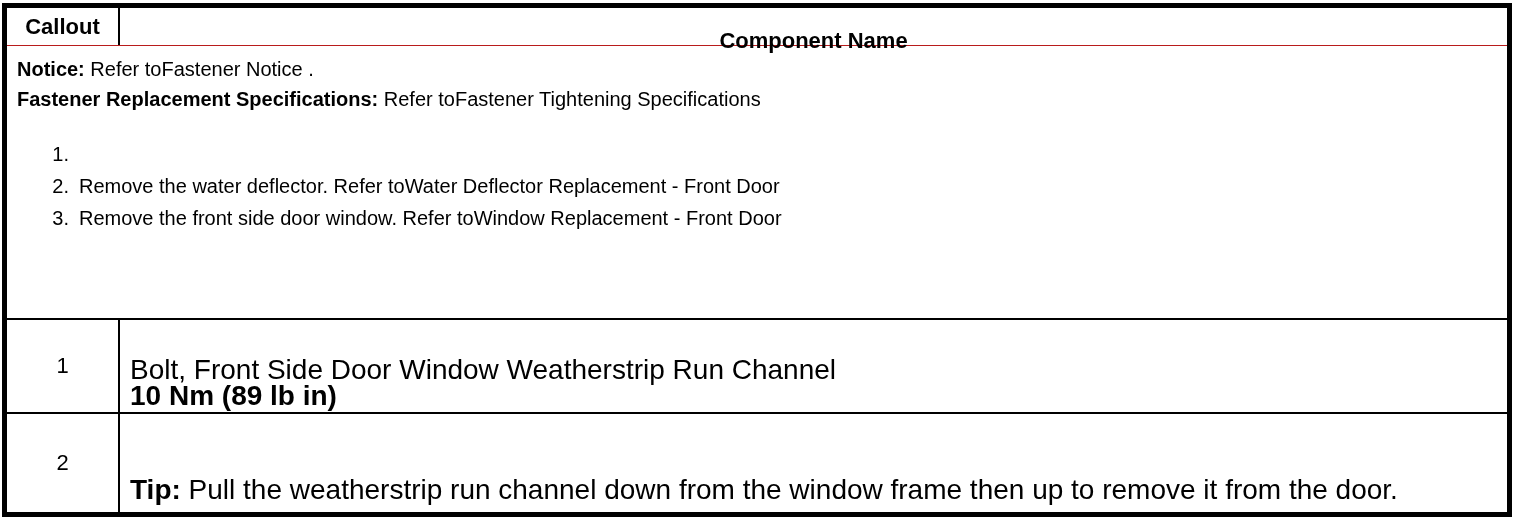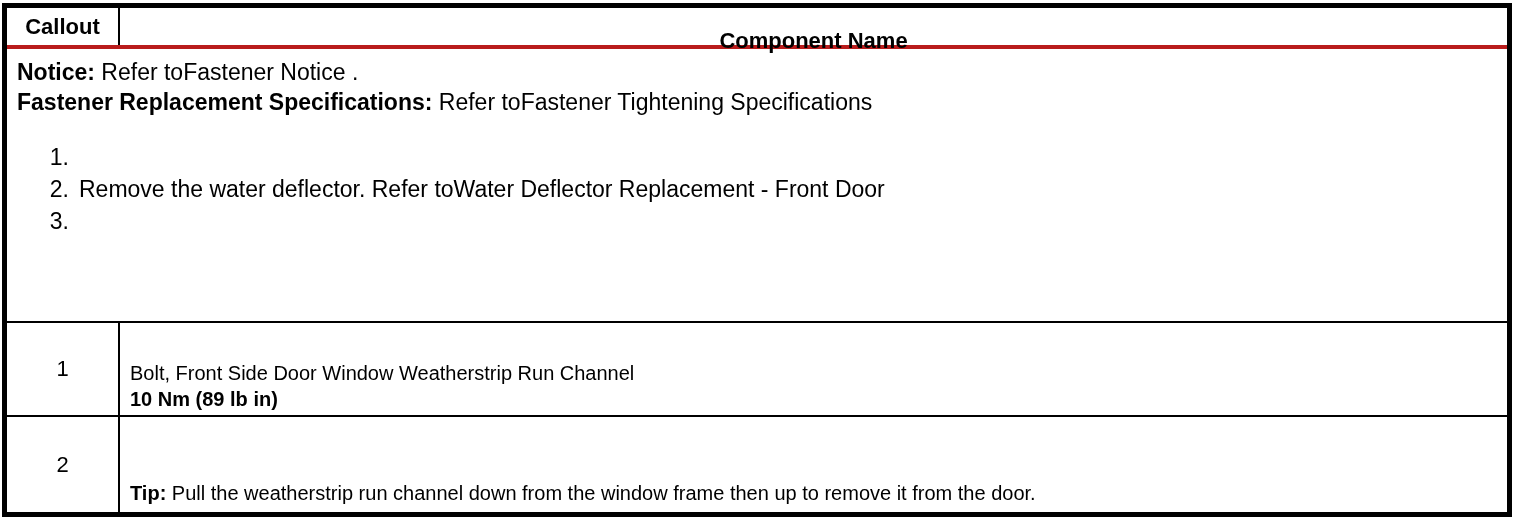--- a/index.html
+++ b/index.html
@@ -11,54 +11,54 @@
   }
   .frame {
     position:absolute; left:2px; top:3px;
     width:1510px; height:514px;
     border:5px solid #000;
     box-sizing:border-box;
     display:flex; flex-direction:column;
     background:#fff;
   }
   
-  .header-row { display:flex; height:37px; border-bottom:4px solid #b91c1c; flex:none; }
+  .header-row { display:flex; height:37px; border-bottom:1px solid #b91c1c; flex:none; }
   .callout-col {
     width:113px; flex:none; border-right:2px solid #000;
     display:flex; align-items:center; justify-content:center;
     box-sizing:border-box;
   }
   .name-col { flex:1; display:flex;margin-top:29px; }
   .header-cell { font-weight:bold; font-size:22px; }
   .name-col.center { align-items:center; justify-content:center; }
 
   
   .notice-row {
     flex:none; height:274px; border-bottom:2px solid #000;
     padding:8px 10px 0 10px; box-sizing:border-box;
-    font-size:23px; line-height:30px;
+    font-size:20px; line-height:30px;
     overflow:hidden;
   }
   .notice-row p { margin:0; }
   .p-notice { margin-top:4px; }
   .p-fastener { margin-top:23px; }
   .p-preliminary { margin-top:25px; padding-left:52px; font-weight:bold; }
   .steps { margin-top:24px; }
   .step { display:flex; line-height:32px; }
   .step-num { width:24px; margin-left:28px; text-align:right; flex:none; }
   .step-text { margin-left:10px; }
 
   
   .data-row { display:flex; flex:none; }
   .data-row.r1 { height:92px; border-bottom:2px solid #000; }
   .data-row.r2 { flex:1; }
   .callout-value { font-size:22px; }
   .row-content {
     flex:1; padding:8px 10px 0 10px;
-    font-size:20px; line-height:26px;
+    font-size:28px; line-height:26px;
   }
   .row-content p { margin:0; }
   .second-line { margin-top:24px; }
   .r2 .second-line { margin-top:26px; }
   .bold { font-weight:bold; }
 </style>
 </head>
 <body>
 
 <div class="frame">
@@ -77,20 +77,21 @@
     <div class="steps">
       <div class="step">
         <span class="step-num">1.</span>
       </div>
       <div class="step">
         <span class="step-num">2.</span>
         <span class="step-text">Remove the water deflector. Refer toWater Deflector Replacement - Front Door</span>
       </div>
       <div class="step">
         <span class="step-num">3.</span>
+        <span class="step-text">Remove the front side door window. Refer toWindow Replacement - Front Door</span>
       </div>
     </div>
   </div>
 
   <div class="data-row r1">
     <div class="callout-col callout-value">1</div>
     <div class="name-col">
       <div class="row-content">
         <p>Bolt, Front Side Door Window Weatherstrip Run Channel</p>
         <p class="second-line bold">10 Nm (89 lb in)</p>

